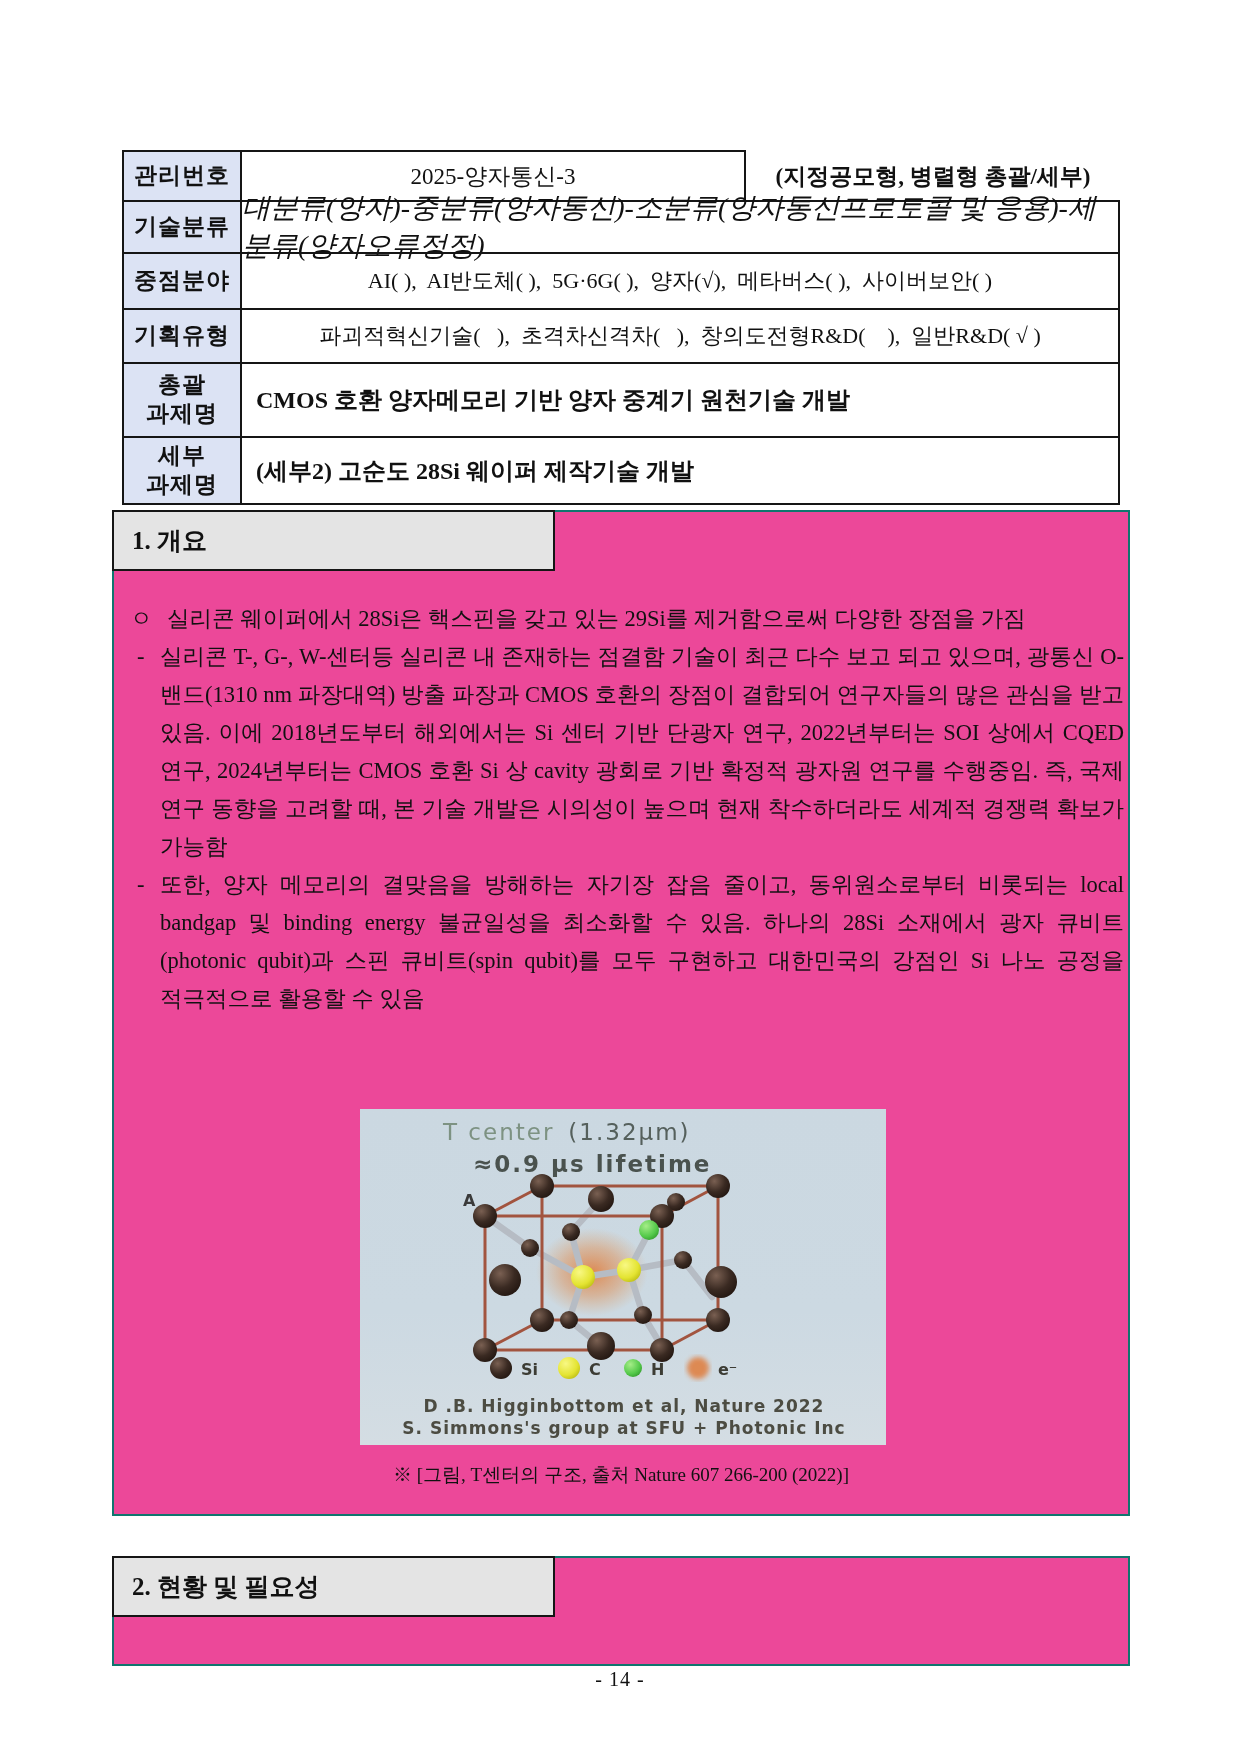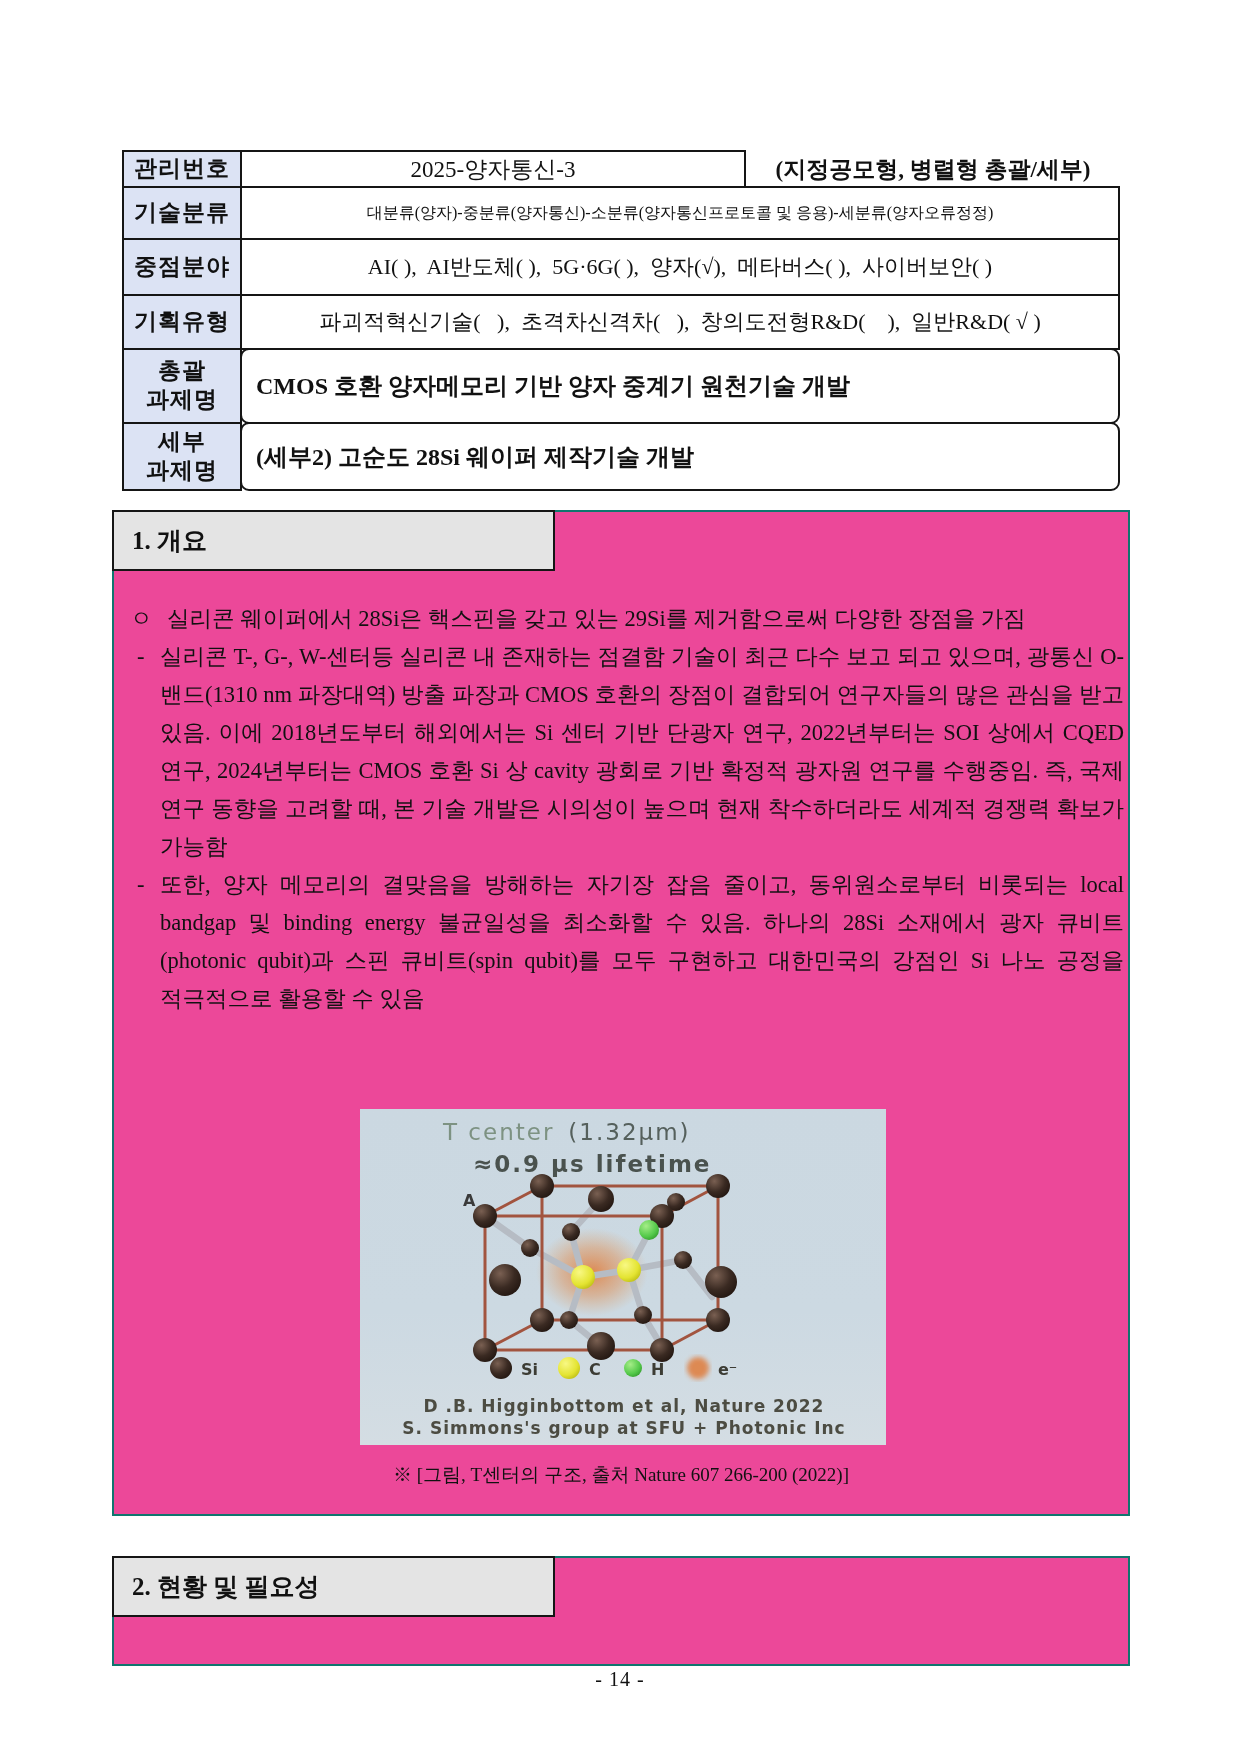--- a/index.html
+++ b/index.html
@@ -15,37 +15,37 @@
   .hrow:first-child { margin-top:0; }
   .hcell {
     border:2px solid #151515; box-sizing:border-box;
     display:flex; align-items:center; justify-content:center;
   }
   .hcell + .hcell { margin-left:-2px; }
   .lab {
     width:120px; background:#dce3f4; font-weight:bold; font-size:23px;
     letter-spacing:1px; flex-direction:column; line-height:1.25;
   }
-  .r1 .hcell { height:38px; }
+  .r1 .hcell { height:52px; }
   .r2 .hcell { height:54px; }
   .r3 .hcell { height:58px; }
   .r4 .hcell { height:56px; }
   .r5 .hcell { height:76px; }
   .r6 .hcell { height:69px; }
   .val { flex:1; font-size:22px; }
   .val-mgmt { flex:none; width:506px; font-size:23px; }
   .note {
     flex:1; display:flex; align-items:center; justify-content:center;
     font-weight:bold; font-size:23px;
   }
-  .val-tech { font-size:16px; }
+  .val-tech { font-size:28px;font-style:italic; }
   .ws-pre { white-space:pre-wrap; }
   .val-proj {
     justify-content:flex-start; padding-left:14px;
-    font-weight:bold; font-size:24px;border-radius:9px;
+    font-weight:bold; font-size:24px;
   }
 
   
   .sbox { position:absolute; left:112px; width:1018px; border:2px solid #0f766e; box-sizing:border-box; background:#ec4899; }
   .box1 { top:510px; height:1006px; }
   .box2 { top:1556px; height:110px; }
   .stab {
     position:absolute; left:-2px; top:-2px; width:443px; height:61px;
     background:#e4e4e4; border:2px solid #151515; box-sizing:border-box;
     display:flex; align-items:center; padding-left:18px;

